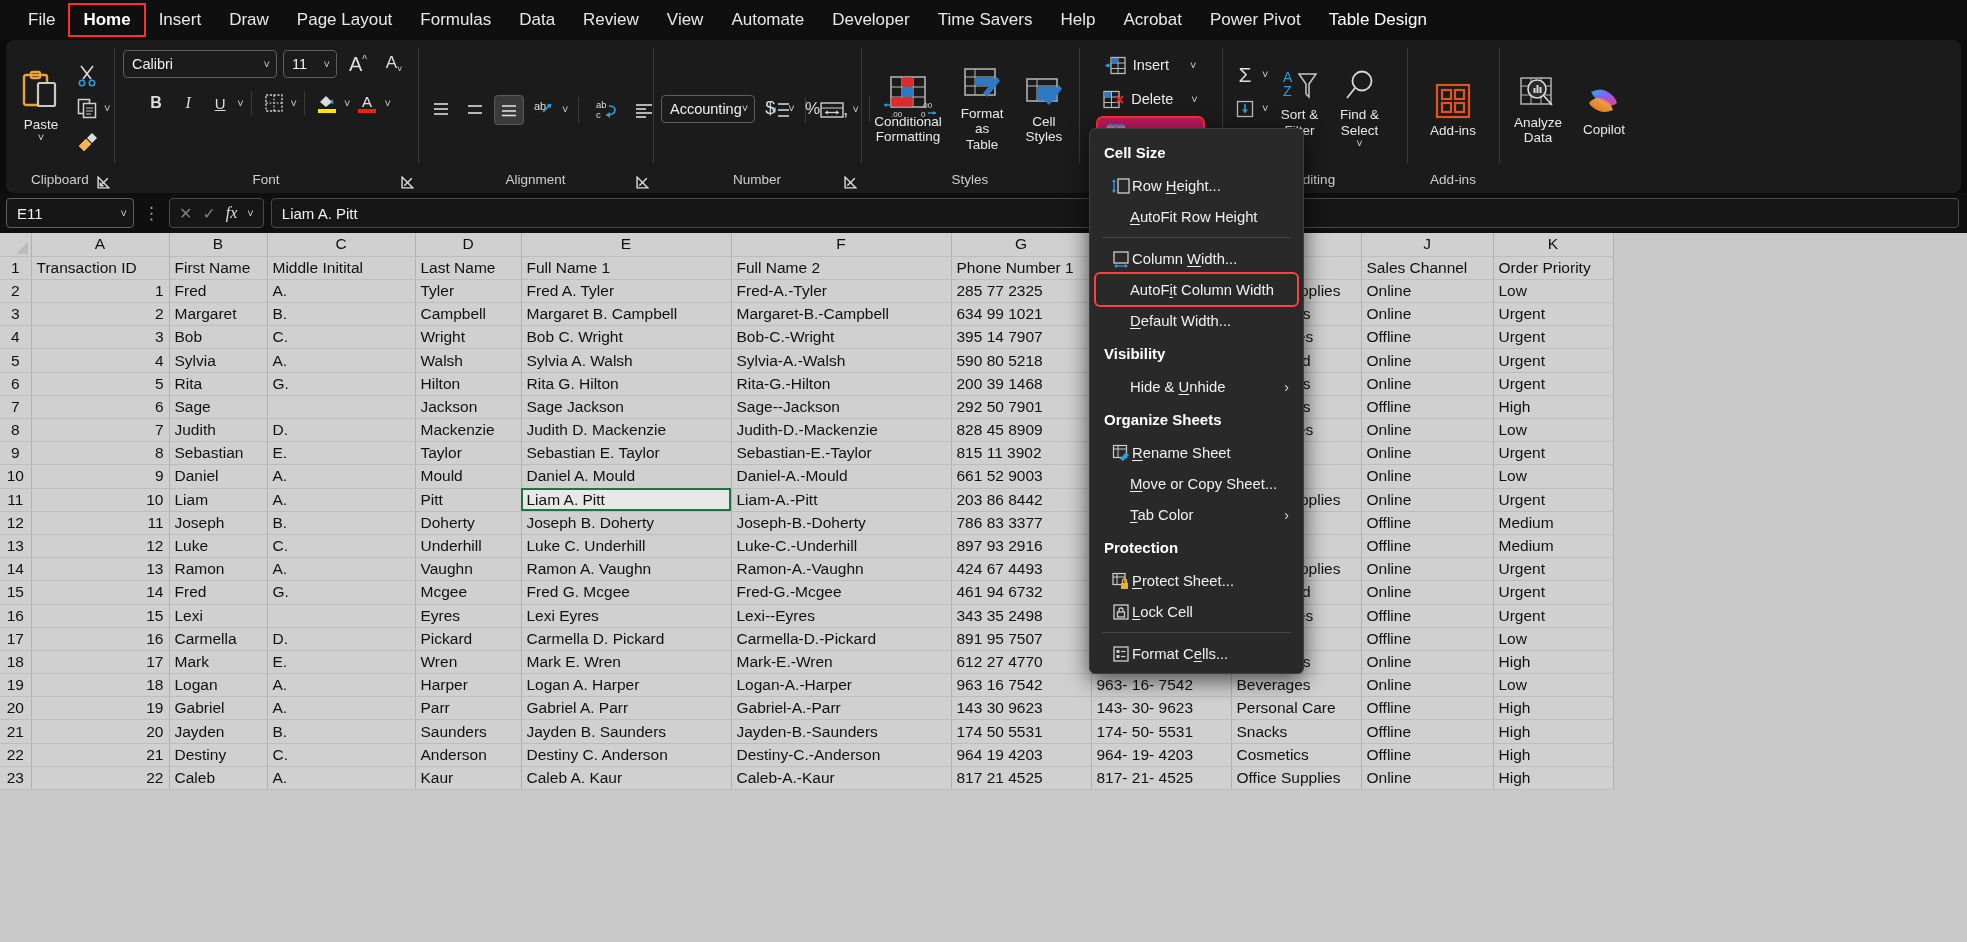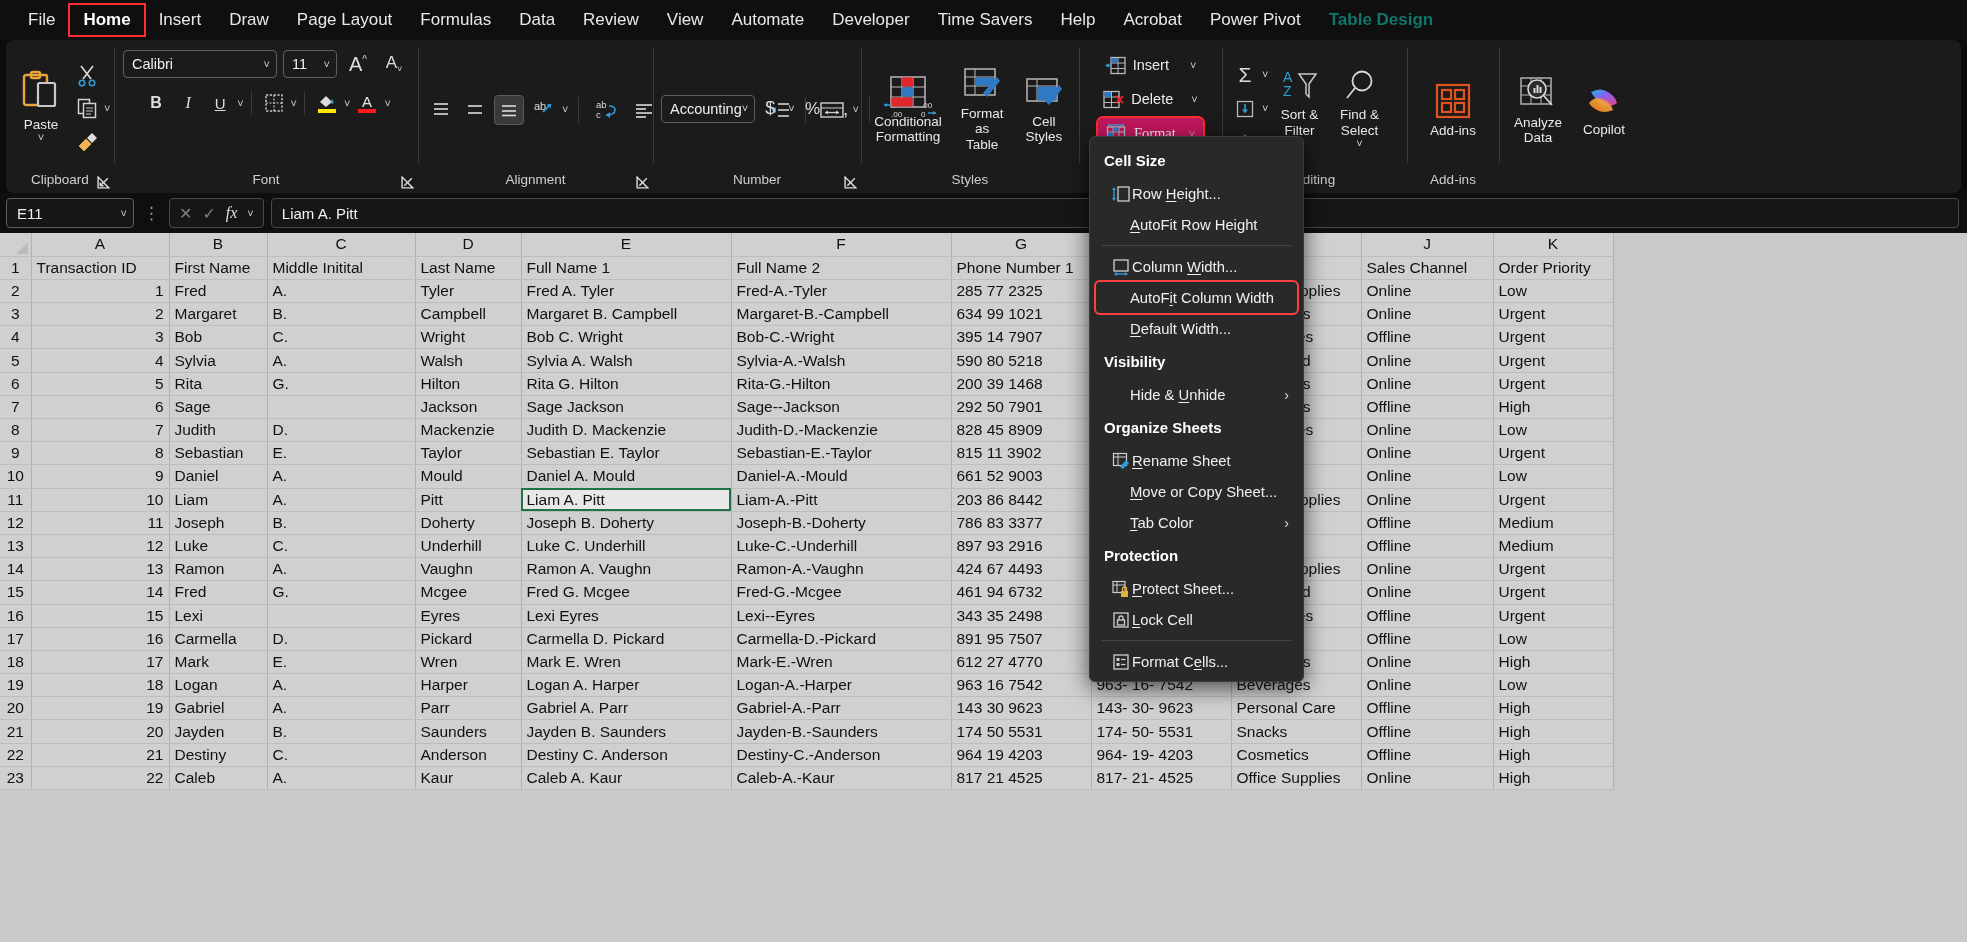--- a/index.html
+++ b/index.html
@@ -16,21 +16,21 @@
   .tabstrip{
     height:40px;background:#0f0f0f;display:flex;align-items:center;
     padding-left:14px;gap:0;
   }
   .tab{
     color:#e8e8e8;font-size:17px;padding:6px 14px;white-space:nowrap;
     position:relative;cursor:default;
   }
   .tab.active{color:#fff;font-weight:600;}
   .tab.highlight{outline:2.5px solid #ff2d2d;outline-offset:-1px;}
-  .tab.green{color:#0f766e;font-weight:bold;}
+  .tab.green{color:#ffffff;}
 
   
   .ribbon{
     height:153px;background:#1b1b1b;margin:0 6px;border-radius:8px;
     display:flex;align-items:stretch;position:relative;overflow:visible;
   }
   .group{position:relative;display:flex;flex-direction:column;padding:6px 8px 0 8px;}
   .group + .group::before{
     content:"";position:absolute;left:0;top:8px;bottom:30px;width:1px;background:#3a3a3a;
   }
@@ -106,21 +106,21 @@
     border-right:2px solid #1f7a43;border-bottom:1px solid #8a8a8a;padding:0;
   }
   td.num{text-align:right;}
   tr.hdrrow td{font-weight:400;}
   td.selected{
     background:#e8e8e8 !important;outline:2px solid #217346;outline-offset:-2px;position:relative;
   }
 
   
   .menu{
-    position:absolute;left:1089px;top:136px;width:215px;background:#292929;
+    position:absolute;left:1089px;top:128px;width:215px;background:#292929;
     border:1px solid #3d3d3d;border-radius:6px;box-shadow:0 6px 22px rgba(0,0,0,.65);
     padding:6px 0 4px 0;z-index:50;
   }
   .mhead{color:#fff;font-size:15px;font-weight:700;padding:9px 0 9px 14px;}
   .mitem{
     display:flex;align-items:center;height:31px;padding:0 10px 0 20px;color:#f0f0f0;
     font-size:14.8px;position:relative;
   }
   .mitem .mi-ico{width:22px;height:20px;display:flex;align-items:center;justify-content:center;flex:0 0 22px;}
   .mitem .mi-lbl{flex:1;white-space:nowrap;}

